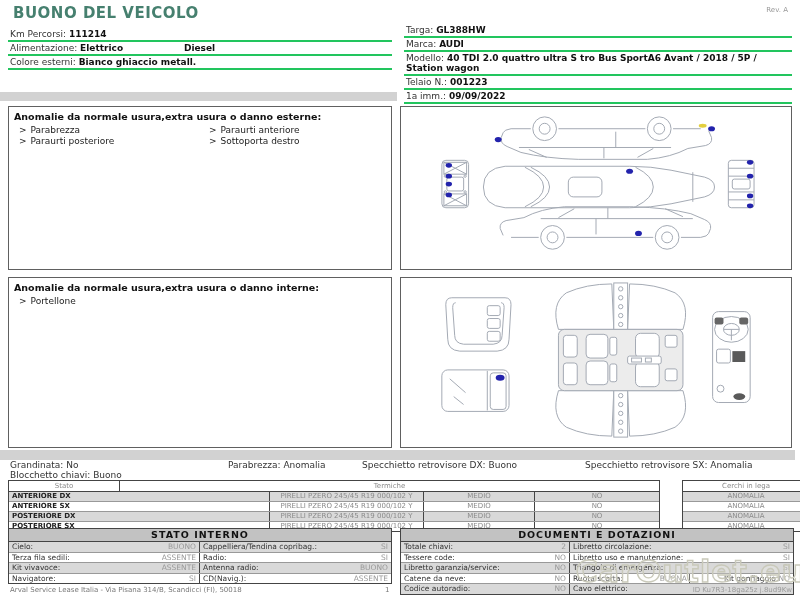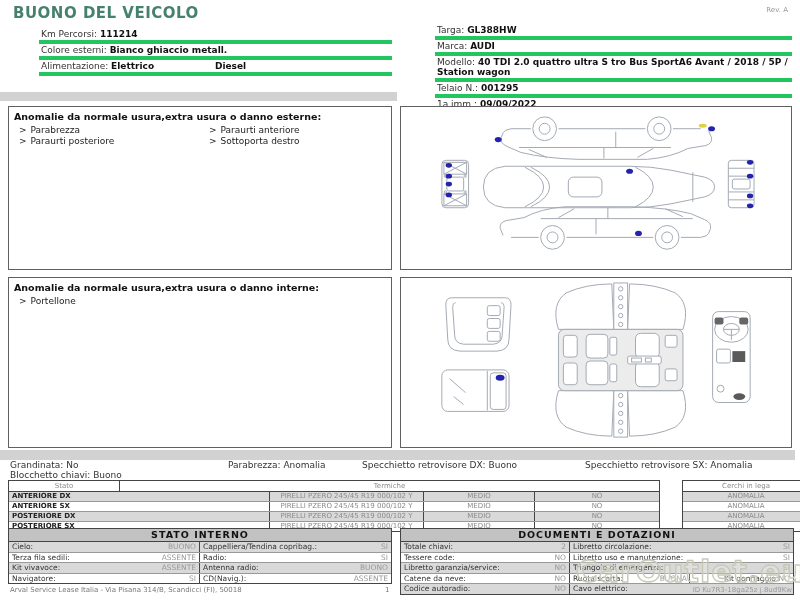--- a/index.html
+++ b/index.html
@@ -4,21 +4,21 @@
 <style>
   html,body{margin:0;padding:0;background:#fff;}
   .page{position:relative;width:800px;height:600px;background:#fff;overflow:hidden;
         font-family:"DejaVu Sans","Liberation Sans",sans-serif;color:#222;}
   .abs{position:absolute;}
   
   .title{left:13px;top:4px;font-size:15px;font-weight:bold;letter-spacing:.5px;color:#46806f;}
   .rev{right:12px;top:6px;font-size:7px;color:#999;}
   
   .info{font-size:9px;}
-  .info .irow{border-bottom:4px solid #22c55e;padding:1px 2px;line-height:10px;margin-left:31px;}
+  .info .irow{border-bottom:2px solid #22c55e;padding:1px 2px;line-height:10px;}
   .info .lbl{color:#333;}
   .info .val{font-weight:bold;color:#111;}
   .info-left{left:8px;top:28px;width:384px;}
   .info-right{left:404px;top:24px;width:388px;}
   .val2{font-weight:bold;color:#111;margin-left:58px;}
   .graybar{background:#d2d2d2;}
   .bar1{left:0;top:92px;width:397px;height:9px;}
   .bar2{left:0;top:450px;width:795px;height:10px;}
   
   .panel{border:1px solid #606060;background:#fff;}
@@ -90,46 +90,46 @@
 
   <div class="abs title">BUONO DEL VEICOLO</div>
   <div class="abs rev">Rev. A</div>
 
   <div class="abs info info-left">
     <div class="irow">
       <span class="lbl">Km Percorsi:</span>
       <span class="val">111214</span>
     </div>
     <div class="irow">
-      <span class="lbl">Colore esterni:</span>
-      <span class="val">Bianco ghiaccio metall.</span>
-    </div>
-    <div class="irow">
       <span class="lbl">Alimentazione:</span>
       <span class="val">Elettrico</span>
       <span class="val2">Diesel</span>
     </div>
+    <div class="irow">
+      <span class="lbl">Colore esterni:</span>
+      <span class="val">Bianco ghiaccio metall.</span>
+    </div>
   </div>
 
   <div class="abs info info-right">
     <div class="irow">
       <span class="lbl">Targa:</span>
       <span class="val">GL388HW</span>
     </div>
     <div class="irow">
       <span class="lbl">Marca:</span>
       <span class="val">AUDI</span>
     </div>
     <div class="irow">
       <span class="lbl">Modello:</span>
       <span class="val">40 TDI 2.0 quattro ultra S tro Bus SportA6 Avant / 2018 / 5P / Station wagon</span>
     </div>
     <div class="irow">
       <span class="lbl">Telaio N.:</span>
-      <span class="val">001295</span>
+      <span class="val">001223</span>
     </div>
     <div class="irow">
       <span class="lbl">1a imm.:</span>
       <span class="val">09/09/2022</span>
     </div>
   </div>
 
   <div class="abs graybar bar1"></div>
 
   <div class="abs panel p-ext-anom">

